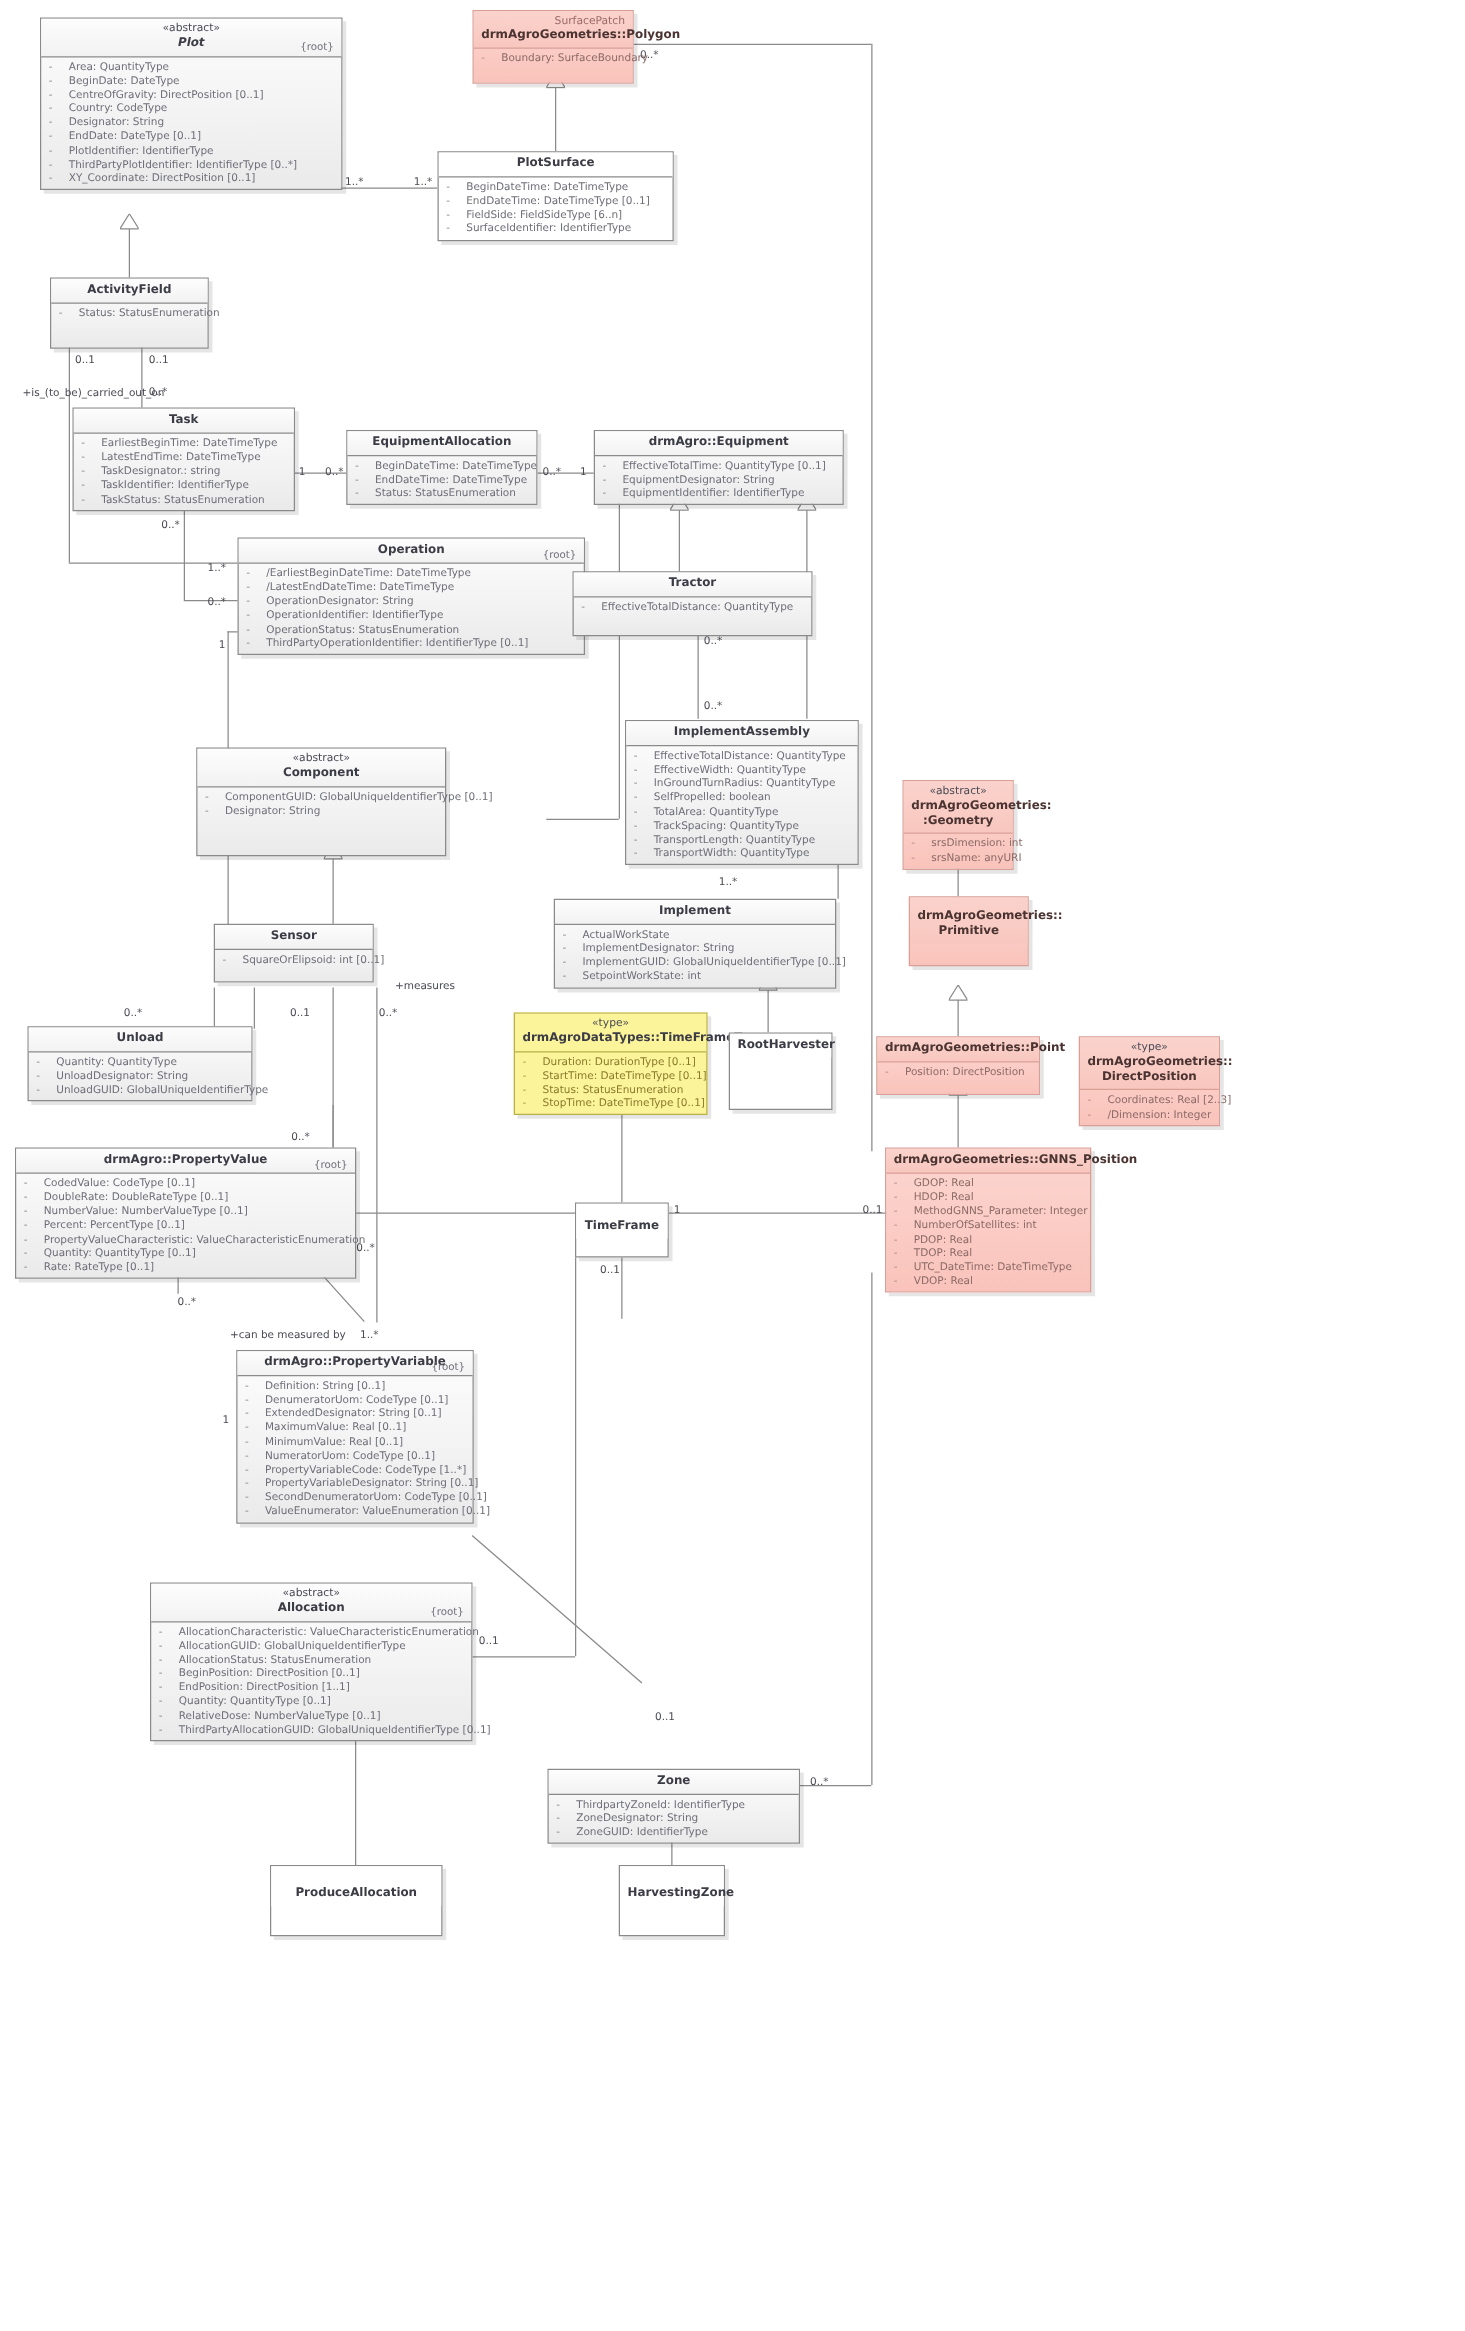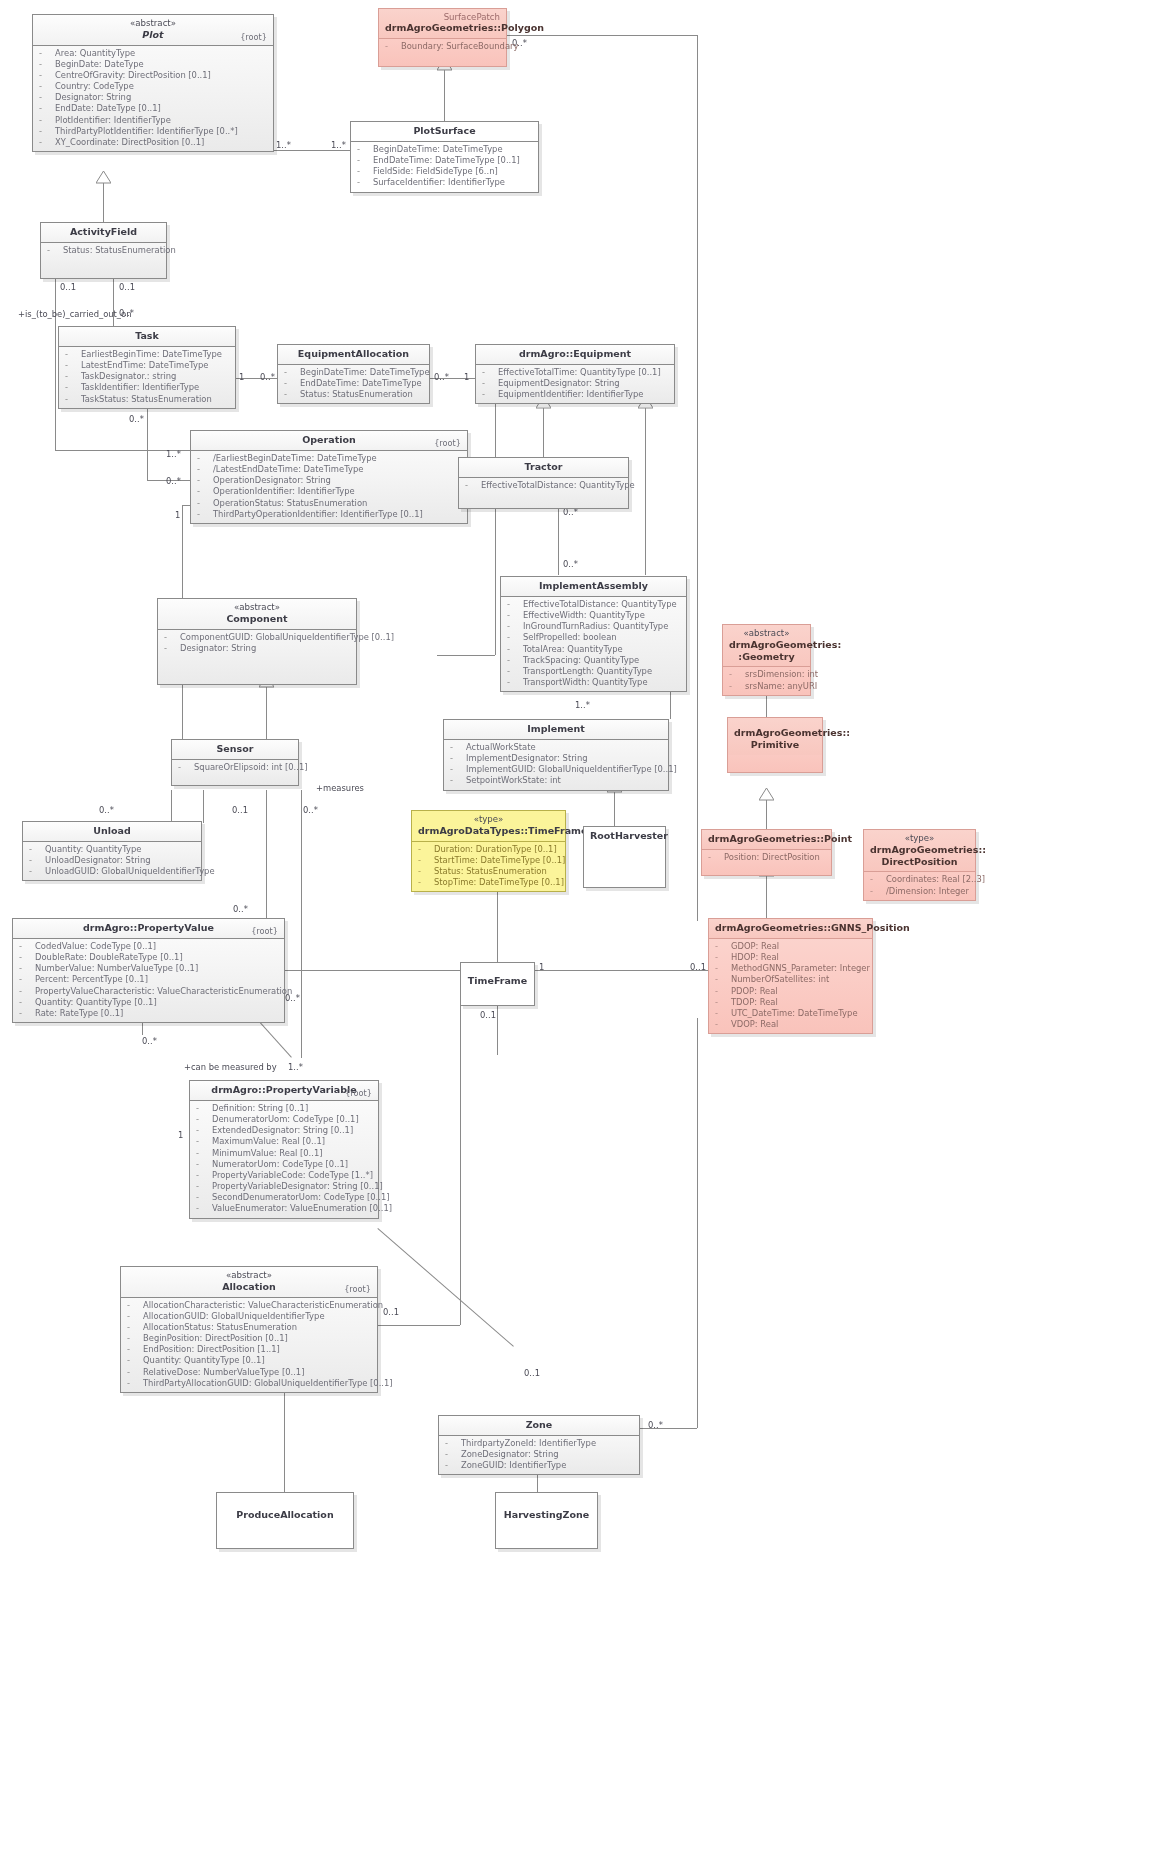--- a/index.html
+++ b/index.html
@@ -325,21 +325,21 @@
     <div class="body">
       <div class="attr"><span class="vis">-</span><span>/EarliestBeginDateTime: DateTimeType</span></div>
       <div class="attr"><span class="vis">-</span><span>/LatestEndDateTime: DateTimeType</span></div>
       <div class="attr"><span class="vis">-</span><span>OperationDesignator: String</span></div>
       <div class="attr"><span class="vis">-</span><span>OperationIdentifier: IdentifierType</span></div>
       <div class="attr"><span class="vis">-</span><span>OperationStatus: StatusEnumeration</span></div>
       <div class="attr"><span class="vis">-</span><span>ThirdPartyOperationIdentifier: IdentifierType [0..1]</span></div>
     </div>
   </div>
 
-  <div class="cls g" style="left:458px;top:457px;width:171px;">
+  <div class="cls g" style="left:458px;top:457px;width:192px;">
     <div class="hdr">
       <span>Tractor</span>
     </div>
     <div class="body" style="padding-bottom:17px;">
       <div class="attr"><span class="vis">-</span><span>EffectiveTotalDistance: QuantityType</span></div>
     </div>
   </div>
 
   <div class="cls g" style="left:157px;top:598px;width:200px;">
     <div class="hdr">
@@ -544,19 +544,19 @@
       <div class="attr"><span class="vis">-</span><span>ZoneGUID: IdentifierType</span></div>
     </div>
   </div>
 
   <div class="cls white" style="left:216px;top:1492px;width:138px;height:57px;">
     <div class="hdr nb" style="padding-top:16px;">
       <span>ProduceAllocation</span>
     </div>
   </div>
 
-  <div class="cls white" style="left:495px;top:1492px;width:103px;height:57px;">
+  <div class="cls white" style="left:495px;top:1492px;width:85px;height:57px;">
     <div class="hdr nb" style="padding-top:16px;">
       <span>HarvestingZone</span>
     </div>
   </div>
 
 </div>
 
 </body></html>

